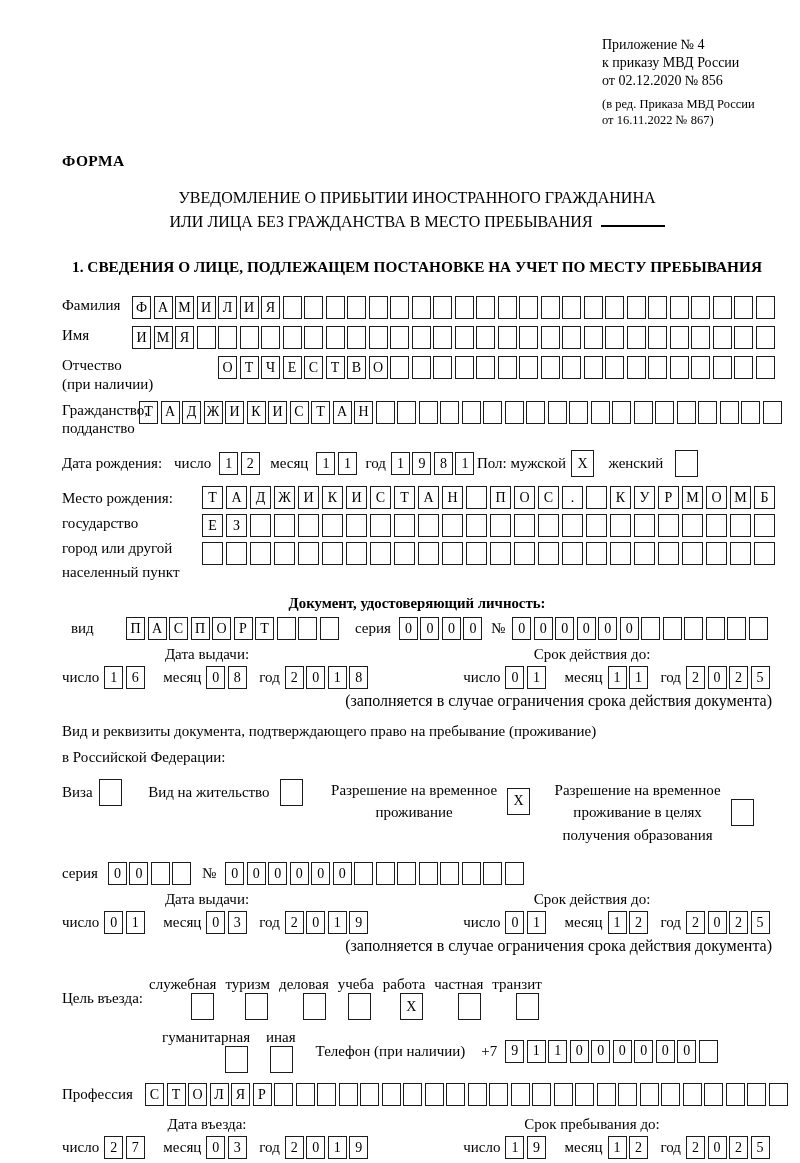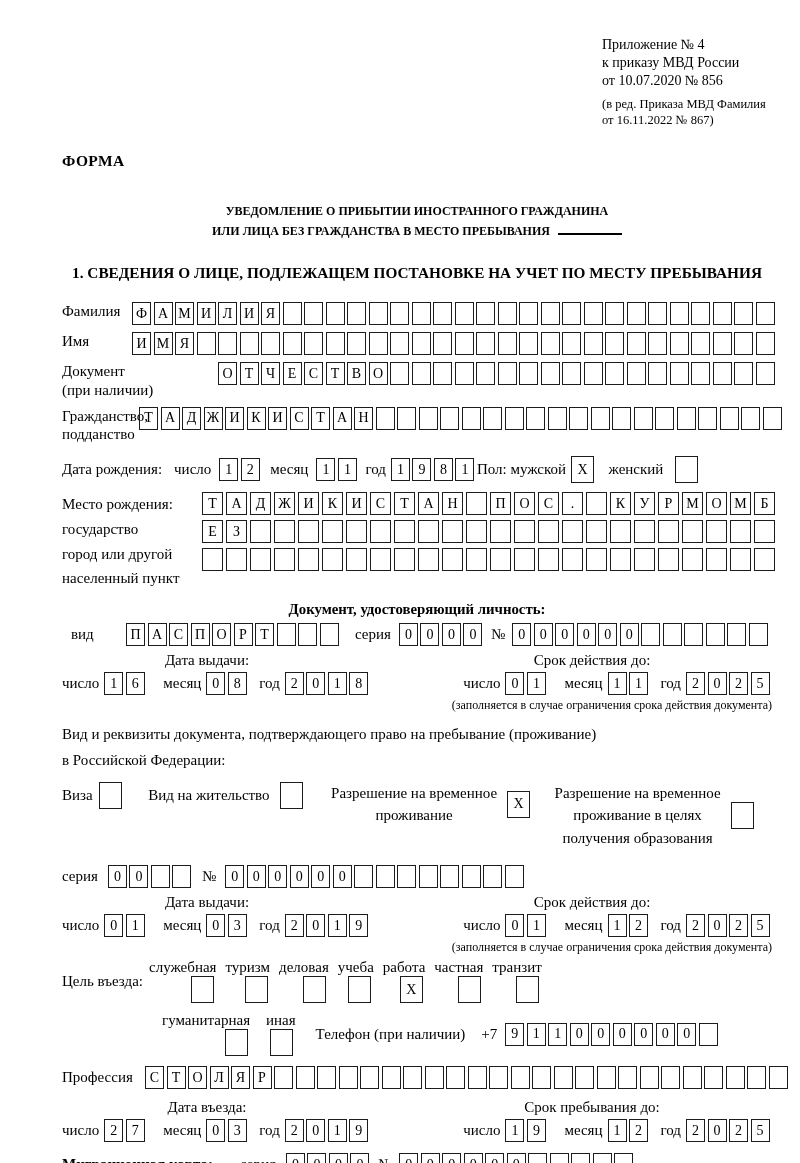--- a/index.html
+++ b/index.html
@@ -3,21 +3,21 @@
 <meta charset="utf-8">
 <style>
   html,body{margin:0;padding:0;background:#ffffff;}
   body{width:800px;height:1163px;font-family:"Liberation Serif","DejaVu Serif",serif;color:#000;}
   .page{box-sizing:border-box;width:800px;height:1163px;padding:36px 28px 0 62px;overflow:hidden;}
 
   .annex{margin-left:540px;width:180px;font-size:14px;line-height:1.3;white-space:nowrap;}
   .annex-note{font-size:12.5px;margin-top:5px;line-height:1.3;}
   .form-label{font-weight:bold;font-size:15.5px;margin-top:24px;letter-spacing:.4px;}
 
-  .title{text-align:center;font-weight:bold;font-size:12px;line-height:1.5;margin-top:32px;}
+  .title{text-align:center;font-weight:normal;font-size:16px;line-height:1.5;margin-top:16px;}
   .blank-line{display:inline-block;width:64px;border-bottom:2px solid #000;height:13px;margin-left:8px;}
   .sec1{font-weight:bold;font-size:15.3px;margin-top:24px;text-align:center;white-space:nowrap;}
 
   .frow{display:flex;align-items:flex-start;margin-top:7px;font-size:15px;}
   .lbl{flex:none;line-height:1.25;}
   .cells{display:flex;flex:none;}
   .cell{display:inline-flex;flex:none;align-items:center;justify-content:center;box-sizing:border-box;
         width:19px;height:23px;border:1.6px solid #1c1c1c;margin-right:2.5px;
         font-size:14px;font-family:"Liberation Serif",serif;}
   .cells-w .cell{width:21px;margin-right:3px;}
@@ -29,46 +29,46 @@
   .datepair{display:flex;margin-top:6px;}
   .dgroup{display:flex;flex-direction:column;}
   .dg1{width:350px;}
   .dg2{flex:1;}
   .dlabel{text-align:center;font-size:15px;margin-bottom:3px;}
   .dg1 .dlabel{margin-right:60px;}
   .dcells{display:flex;align-items:center;font-size:15px;}
   .dcells .dl{margin-right:5px;}
   .dcells .cells{margin-right:10px;}
   .dcells .cells:last-child{margin-right:0;}
-  .valid-note{text-align:right;font-size:12px;margin-top:3px;}
+  .valid-note{text-align:right;font-size:16px;margin-top:3px;}
 
   .para{font-size:15px;line-height:1.75;margin-top:8px;}
 
   .permits{display:flex;align-items:flex-start;margin-top:8px;font-size:15px;}
   .permit{display:flex;align-items:center;}
   .permit .plabel{text-align:center;line-height:1.5;}
   .permit .cells{margin-left:10px;}
 
-  .purpose-row{display:flex;align-items:center;font-size:15px;margin-top:4px;flex-wrap:nowrap;}
+  .purpose-row{display:flex;align-items:center;font-size:15px;margin-top:21px;flex-wrap:nowrap;}
   .purpose-row .pi{display:flex;align-items:flex-end;margin-right:9px;flex-direction:column;}
   .purpose-row .pi .cells{margin-left:6px;}
   .guardians{display:flex;margin-top:8px;}
   .guardians .lbl{width:116px;}
 </style>
 </head>
 <body>
 
 <div class="page">
 
   <div class="annex">
     <div>Приложение № 4</div>
     <div>к приказу МВД России</div>
-    <div>от 10.07.2020 № 856</div>
+    <div>от 02.12.2020 № 856</div>
     <div class="annex-note">
-      <div>(в ред. Приказа МВД Фамилия</div>
+      <div>(в ред. Приказа МВД России</div>
       <div>от 16.11.2022 № 867)</div>
     </div>
   </div>
 
   <div class="form-label">ФОРМА</div>
 
   <div class="title">
     <div>УВЕДОМЛЕНИЕ О ПРИБЫТИИ ИНОСТРАННОГО ГРАЖДАНИНА</div>
     <div><span>ИЛИ ЛИЦА БЕЗ ГРАЖДАНСТВА В МЕСТО ПРЕБЫВАНИЯ</span><span class="blank-line"></span></div>
   </div>
@@ -142,21 +142,21 @@
         <span class="cell"></span>
         <span class="cell"></span>
         <span class="cell"></span>
         <span class="cell"></span>
         <span class="cell"></span>
       </span>
   </div>
 
   <div class="frow">
     <span class="lbl" style="width:156px;">
-      <div>Документ</div>
+      <div>Отчество</div>
       <div>(при наличии)</div>
     </span>
     <span class="cells">
         <span class="cell">О</span>
         <span class="cell">Т</span>
         <span class="cell">Ч</span>
         <span class="cell">Е</span>
         <span class="cell">С</span>
         <span class="cell">Т</span>
         <span class="cell">В</span>

